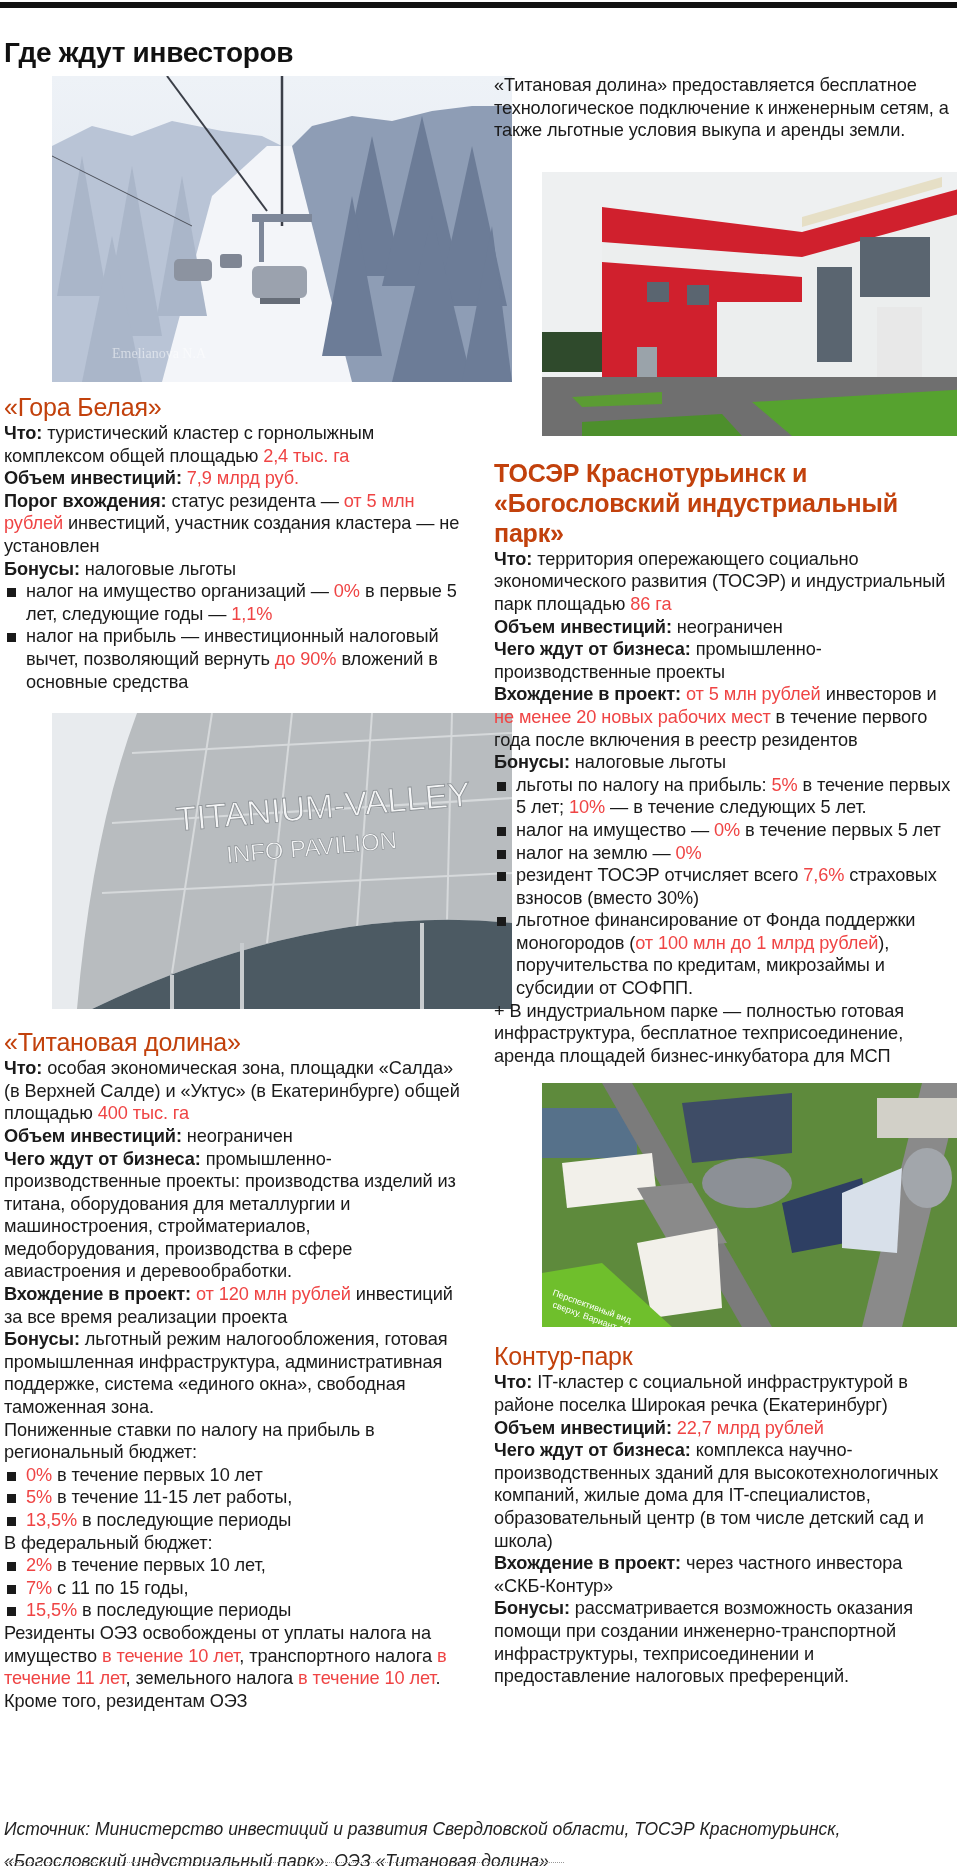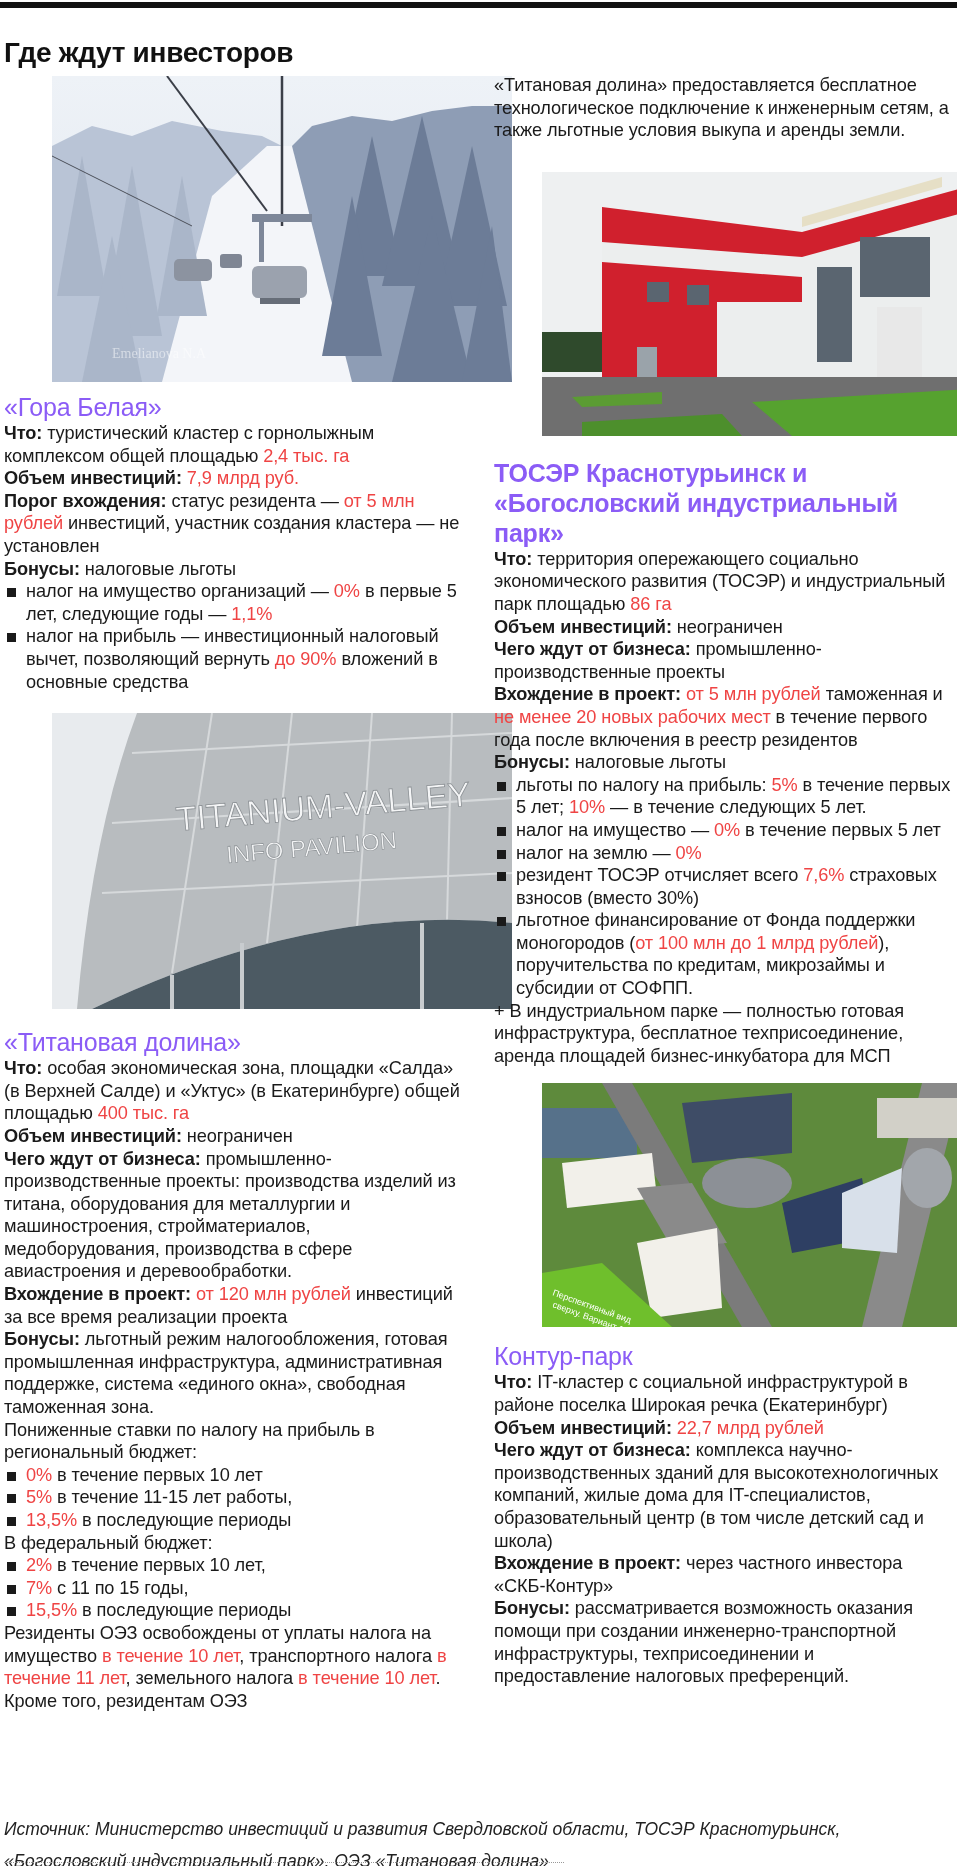--- a/index.html
+++ b/index.html
@@ -12,21 +12,21 @@
   .page-title {
     position: absolute; left: 4px; top: 18px;
     font-size: 28px; font-weight: bold; letter-spacing: -0.3px; color: #111;
   }
   .col { position: absolute; }
   .col-left { left: 4px; top: 76px; width: 462px; }
   .col-right { left: 494px; top: 74px; width: 460px; }
 
   .photo { position: relative; overflow: hidden; display: block; margin-left: 48px; }
   .section-title {
-    color: #8b5cf6; font-size: 25px; line-height: 30px; font-weight: normal;
+    color: #c2410c; font-size: 25px; line-height: 30px; font-weight: normal;
     margin: 0; letter-spacing: -0.2px;
   }
   .section-title.bold { font-weight: bold; }
   .txt { font-size: 18.2px; line-height: 22.6px; letter-spacing: -0.1px; }
   .txt p { margin: 0; }
   .lbl { font-weight: bold; }
   .hl { color: #ef4444; }
   ul.bul { list-style: none; margin: 0; padding: 0; }
   ul.bul li { position: relative; padding-left: 22px; }
   ul.bul li::before {
@@ -179,21 +179,21 @@
       <polygon points="40,250 180,242 200,264 40,264" fill="#4d8f2c"></polygon>
     </svg>
   </div>
 
   <div style="height:22px"></div>
   <h2 class="section-title bold">ТОСЭР Краснотурьинск и «Богословский индустриальный парк»</h2>
   <div class="txt">
     <p><span class="lbl">Что:</span><span> территория опережающего социально экономического развития (ТОСЭР) и индустриальный парк площадью </span><span class="hl">86 га</span></p>
     <p><span class="lbl">Объем инвестиций:</span><span> неограничен</span></p>
     <p><span class="lbl">Чего ждут от бизнеса:</span><span> промышленно-производственные проекты</span></p>
-    <p><span class="lbl">Вхождение в проект:</span><span class="hl"> от 5 млн рублей</span><span> таможенная и </span><span class="hl">не менее 20 новых рабочих мест</span><span> в течение первого года после включения в реестр резидентов</span></p>
+    <p><span class="lbl">Вхождение в проект:</span><span class="hl"> от 5 млн рублей</span><span> инвесторов и </span><span class="hl">не менее 20 новых рабочих мест</span><span> в течение первого года после включения в реестр резидентов</span></p>
     <p><span class="lbl">Бонусы:</span><span> налоговые льготы</span></p>
     <ul class="bul">
       <li><span>льготы по налогу на прибыль: </span><span class="hl">5%</span><span> в течение первых 5 лет; </span><span class="hl">10%</span><span> — в течение следующих 5 лет.</span></li>
       <li><span>налог на имущество — </span><span class="hl">0%</span><span> в течение первых 5 лет</span></li>
       <li><span>налог на землю — </span><span class="hl">0%</span></li>
       <li><span>резидент ТОСЭР отчисляет всего </span><span class="hl">7,6%</span><span> страховых взносов (вместо 30%)</span></li>
       <li><span>льготное финансирование от Фонда поддержки моногородов (</span><span class="hl">от 100 млн до 1 млрд рублей</span><span>), поручительства по кредитам, микрозаймы и субсидии от СОФПП.</span></li>
     </ul>
     <p>+ В индустриальном парке — полностью готовая инфраструктура, бесплатное техприсоединение, аренда площадей бизнес-инкубатора для МСП</p>
   </div>

